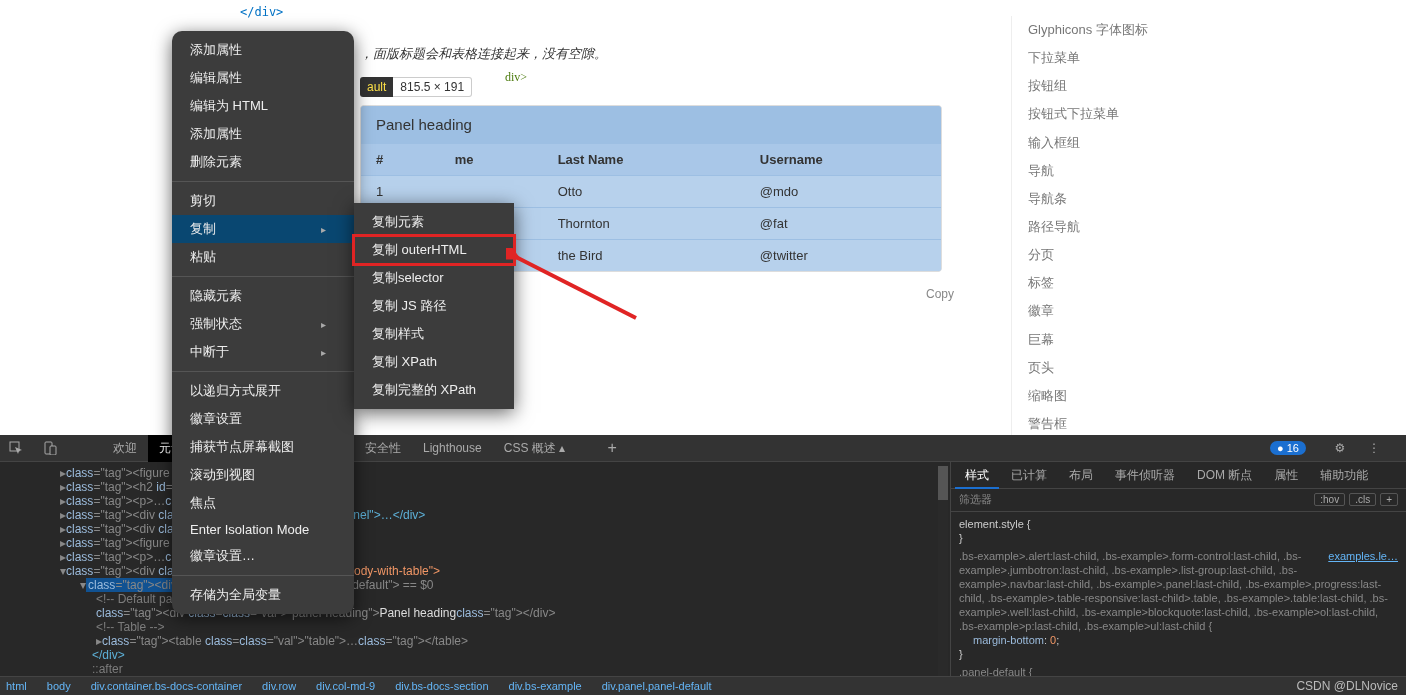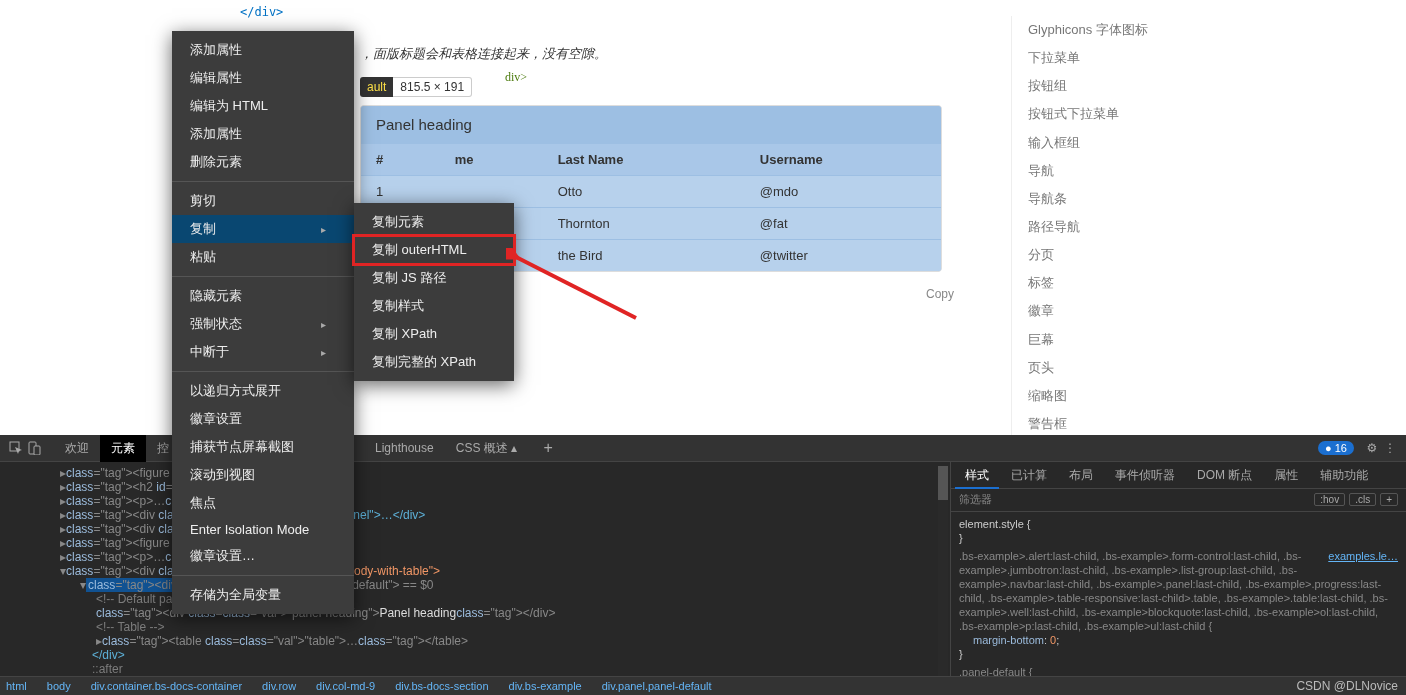--- a/index.html
+++ b/index.html
@@ -13,21 +13,21 @@
 .panel-hl{position:absolute;left:360px;top:105px;width:582px;background:#a9c7e8;border:1px solid #ddd;border-radius:4px;overflow:hidden;}
 .panel-hd{padding:10px 15px;background:#9dbfe3;font-size:15px;color:#333;font-weight:500;}
 table.tbl{width:100%;border-collapse:collapse;}
 table.tbl th,table.tbl td{padding:8px 15px;font-size:13px;text-align:left;border-top:1px solid #9dbfe3;color:#333;}
 table.tbl th{font-weight:600;background:#a9c7e8;}
 table.tbl td{background:#b7d1ec;}
 .copy-link{position:absolute;left:926px;top:287px;color:#888;font-size:12px;}
 .sidebar-nav{position:absolute;right:0;top:16px;width:395px;padding-left:16px;border-left:1px solid #eee;}
 .sidebar-nav a{display:block;color:#777;font-size:13px;padding:4px 0;text-decoration:none;line-height:1.55;}
 .devtools{position:absolute;left:0;bottom:0;right:0;height:260px;background:#282828;color:#ccc;font-size:12px;}
-.dt-tabs{display:flex;align-items:center;height:27px;background:#333;border-bottom:1px solid #444;padding-left:8px;gap:2px;}
+.dt-tabs{display:flex;align-items:center;height:27px;background:#333;border-bottom:1px solid #444;padding-left:8px;gap:18px;}
 .dt-tabs .ico{width:16px;height:16px;display:flex;align-items:center;justify-content:center;color:#aaa;}
 .dt-tabs .tab{padding:0 11px;height:27px;line-height:27px;color:#aaa;font-size:12px;}
 .dt-tabs .tab.active{background:#000;color:#fff;}
 .dt-tabs .spacer{flex:1;}
 .dt-tabs .badge{background:#1b6fd0;color:#fff;border-radius:9px;padding:1px 7px;font-size:11px;margin-right:8px;}
 .dt-body{display:flex;height:214px;}
 .dt-elements{width:950px;overflow:hidden;padding:4px 0 0 46px;font-family:Consolas,monospace;font-size:12px;line-height:14px;background:#282828;position:relative;}
 .dt-elements .ln{white-space:pre;color:#888;}
 .dt-elements .tag{color:#5db0d7;}
 .dt-elements .attr{color:#9bbbdc;}
@@ -48,21 +48,21 @@
 .st-rules .link{color:#64b5f6;text-decoration:underline;float:right;}
 .st-rules .prop{color:#9bbbdc;margin-left:14px;}
 .st-rules .pval{color:#f29766;}
 .dt-crumb{height:19px;background:#333;border-top:1px solid #444;display:flex;align-items:center;padding-left:6px;gap:20px;font-size:11px;}
 .dt-crumb span{color:#64b5f6;}
 .ctx-menu{position:absolute;background:#3c3c3c;box-shadow:0 4px 18px rgba(0,0,0,.6);font-size:13px;color:#eee;padding:5px 0;z-index:50;}
 .ctx-menu .mi{padding:5px 28px 5px 18px;white-space:nowrap;cursor:default;display:flex;align-items:center;justify-content:space-between;gap:30px;}
 .ctx-menu .sep{height:1px;background:#555;margin:5px 0;}
 .ctx-menu .arrow{color:#aaa;font-size:10px;}
 .ctx-menu .mi.hl{background:#094771;}
-#ctx1{left:172px;top:31px;width:182px;}
+#ctx1{left:172px;top:31px;width:182px;border-radius:10px;}
 #ctx2{left:354px;top:203px;width:160px;}
 .ctx-menu .mi.boxed{outline:3px solid #e02424;outline-offset:-1px;}
 .red-arrow{position:absolute;left:506px;top:248px;z-index:60;pointer-events:none;}
 .watermark{position:absolute;right:8px;bottom:2px;color:#bbb;font-size:12px;z-index:80;}
 .scroll-ind{position:absolute;right:458px;top:466px;width:10px;height:210px;background:#2a2a2a;}
 .scroll-ind .thumb{position:absolute;top:0;width:10px;height:34px;background:#555;}
 </style>
 </head>
 <body>
 
@@ -289,20 +289,23 @@
     </div>
   </div>
 <div class="ctx-menu" id="ctx2">
     <div class="mi">
       <span>复制元素</span>
     </div>
     <div class="mi boxed">
       <span>复制 outerHTML</span>
     </div>
     <div class="mi">
+      <span>复制selector</span>
+    </div>
+    <div class="mi">
       <span>复制 JS 路径</span>
     </div>
     <div class="mi">
       <span>复制样式</span>
     </div>
     <div class="mi">
       <span>复制 XPath</span>
     </div>
     <div class="mi">
       <span>复制完整的 XPath</span>

